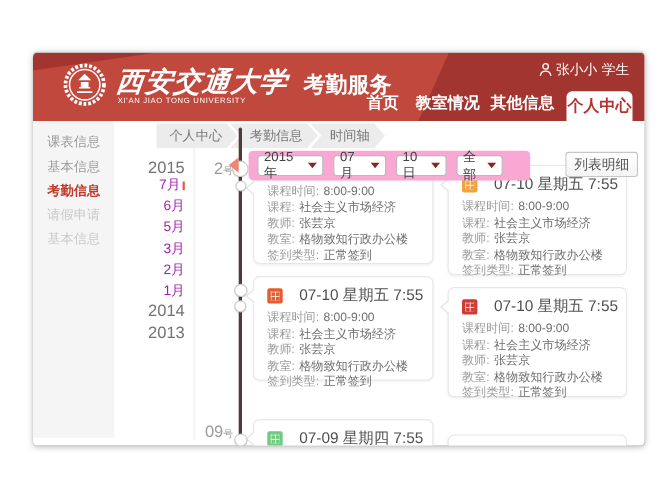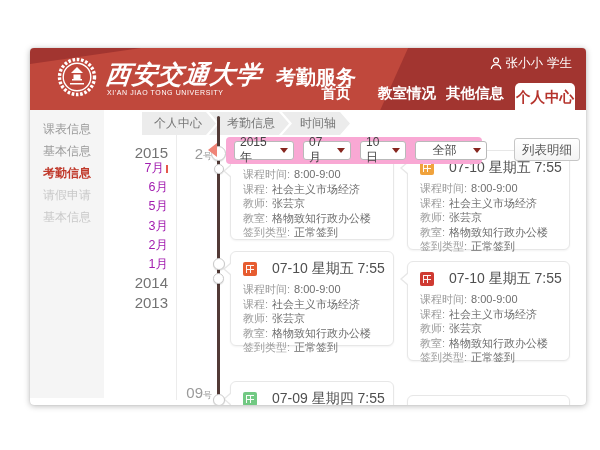--- a/index.html
+++ b/index.html
@@ -103,21 +103,21 @@
 
       <div class="user">
         <svg class="person-icon" width="12" height="13" viewBox="0 0 12 13">
           <circle cx="6" cy="3.4" r="2.5" fill="none" stroke="#fff" stroke-width="1.2"></circle>
           <path d="M1.2 12c.4-3 2.3-4.4 4.8-4.4s4.4 1.4 4.8 4.4" fill="none" stroke="#fff" stroke-width="1.2"></path>
         </svg>
         <span>张小小</span>
         <span>学生</span>
       </div>
 
-      <div class="nav-item" style="left:284px;width:44px;margin-top:12px;">首页</div>
+      <div class="nav-item" style="left:296px;width:44px;margin-top:12px;">首页</div>
       <div class="nav-item" style="left:346px;width:62px;">教室情况</div>
       <div class="nav-item" style="left:414px;width:62px;font-family:Liberation Mono, monospace;">其他信息</div>
       <div class="nav-tab">个人中心</div>
     </div>
 
     <div class="sidebar">
       <div class="side-item">课表信息</div>
       <div class="side-item">基本信息</div>
       <div class="side-item active">考勤信息</div>
       <div class="side-item dim">请假申请</div>
@@ -161,21 +161,21 @@
           <span class="caret"></span>
       </div>
       <div class="fselect" style="width:48px;">
         <span>07月</span>
           <span class="caret"></span>
       </div>
       <div class="fselect" style="width:46px;">
         <span>10日</span>
           <span class="caret"></span>
       </div>
-      <div class="fselect" style="width:72px;">
+      <div class="fselect" style="width:42px;">
         <span style="margin:0 auto;">全部</span>
           <span class="caret"></span>
       </div>
     </div>
     <div class="list-btn">列表明细</div>
 
     <div class="card pad-top" style="left:200px;top:102px;width:164px;height:90px;">
       <span class="notch" style="top:13px;"></span>
       <div class="crow">
           <span class="lbl">课程时间:</span>

